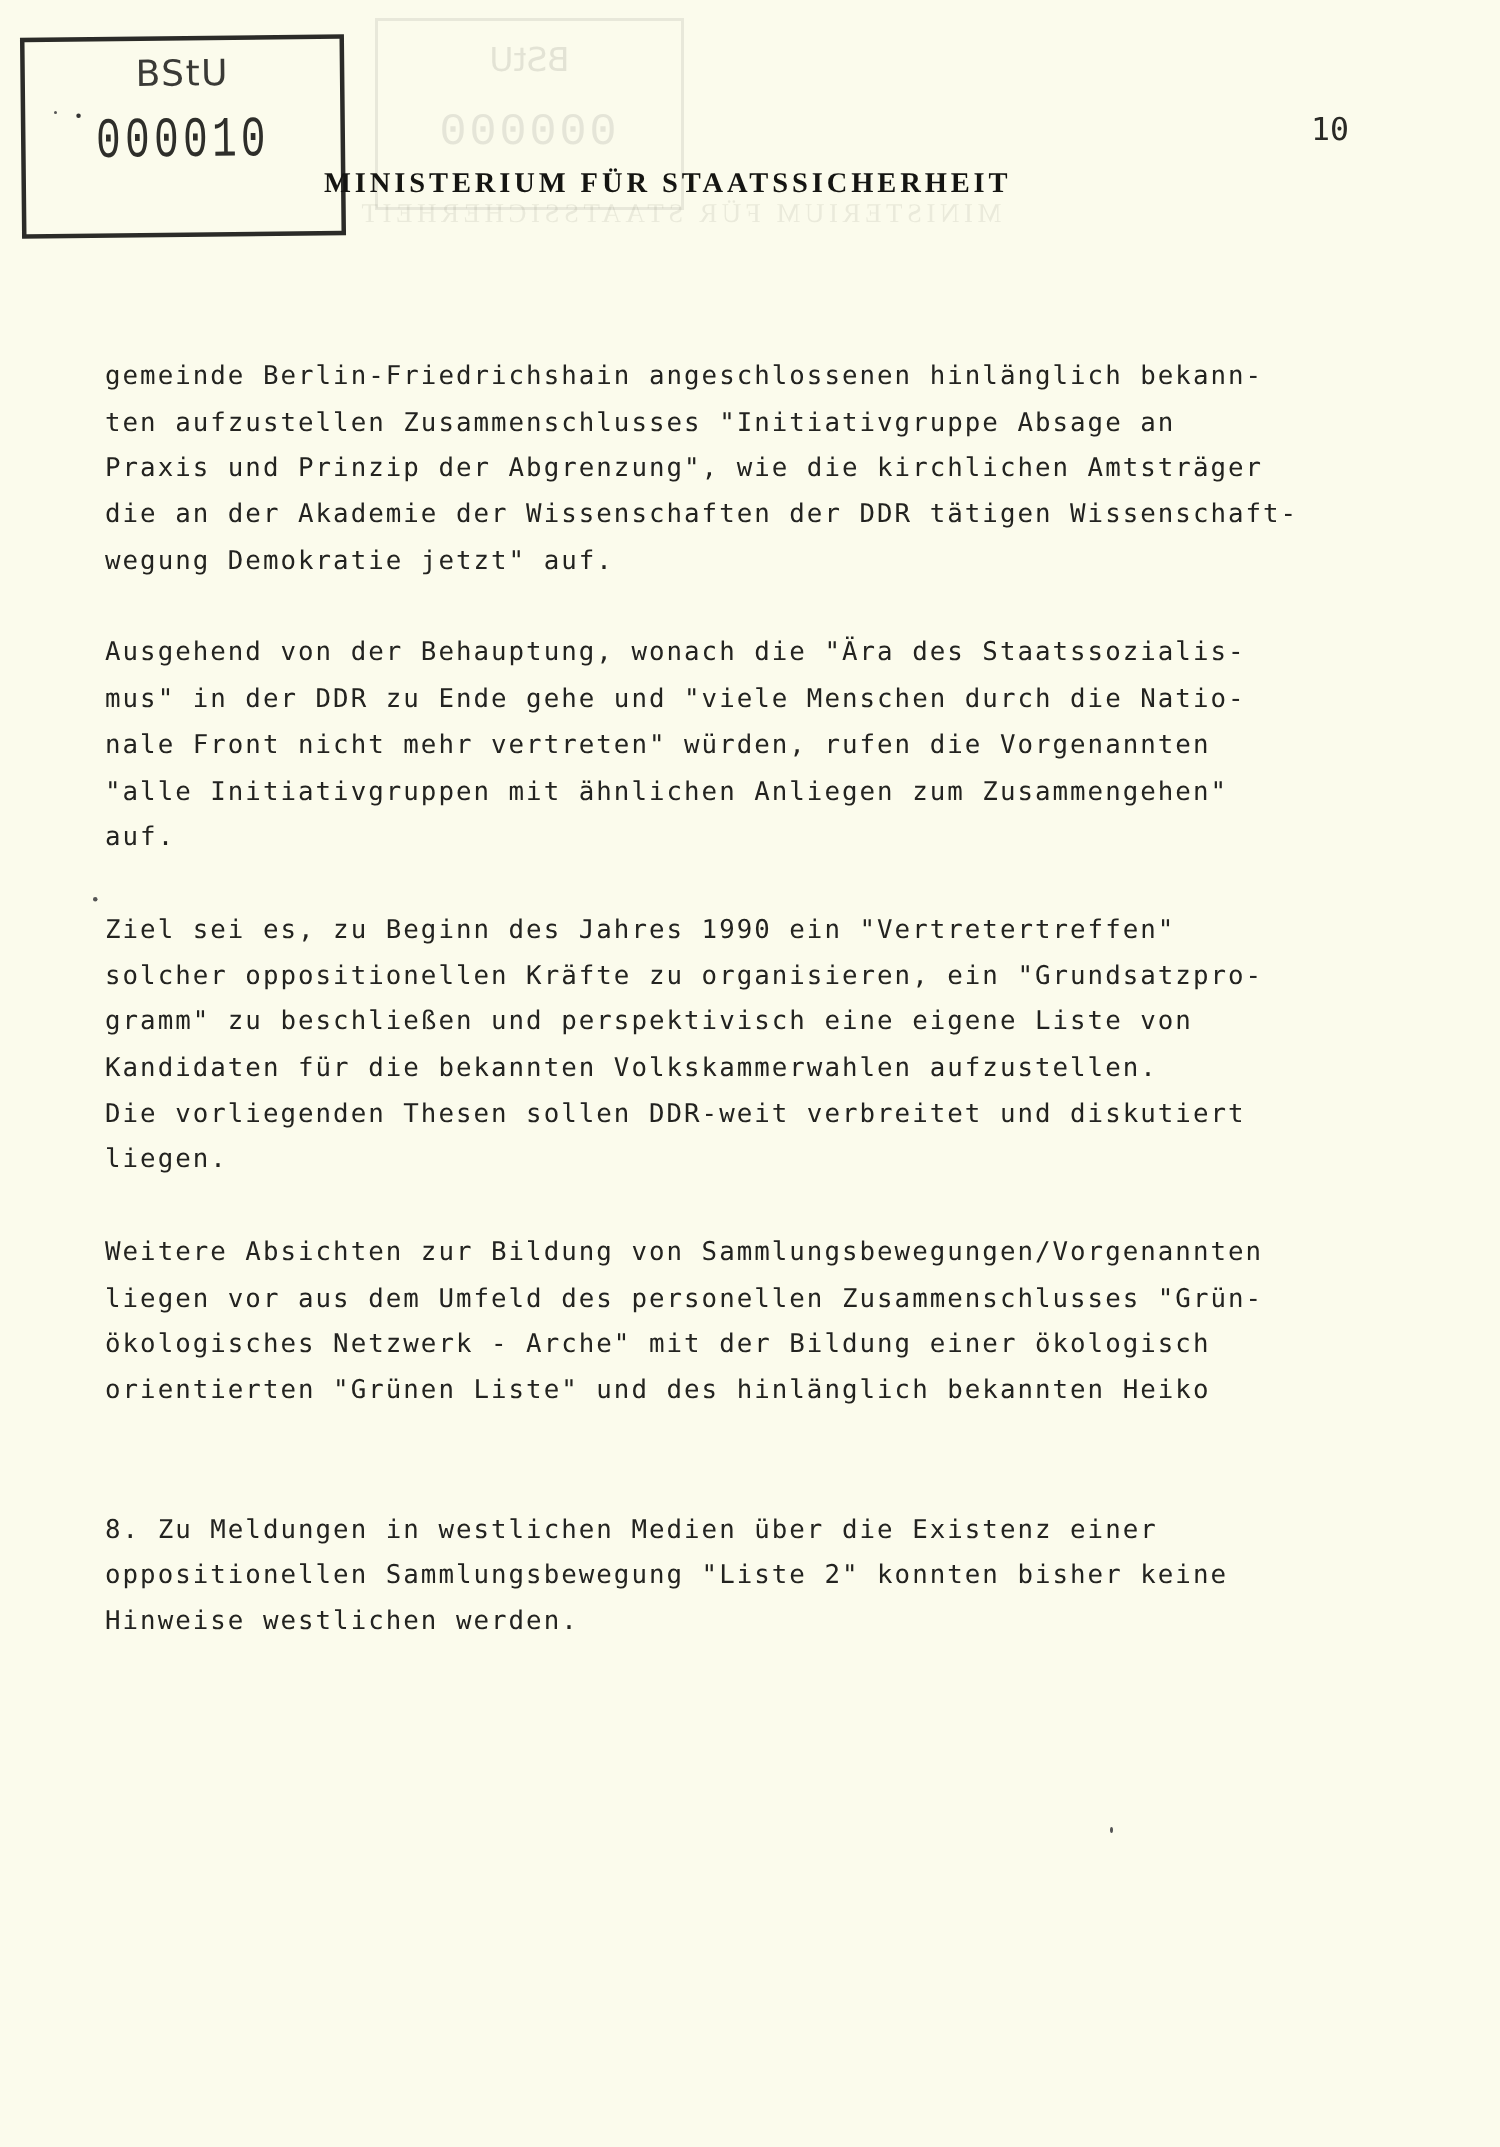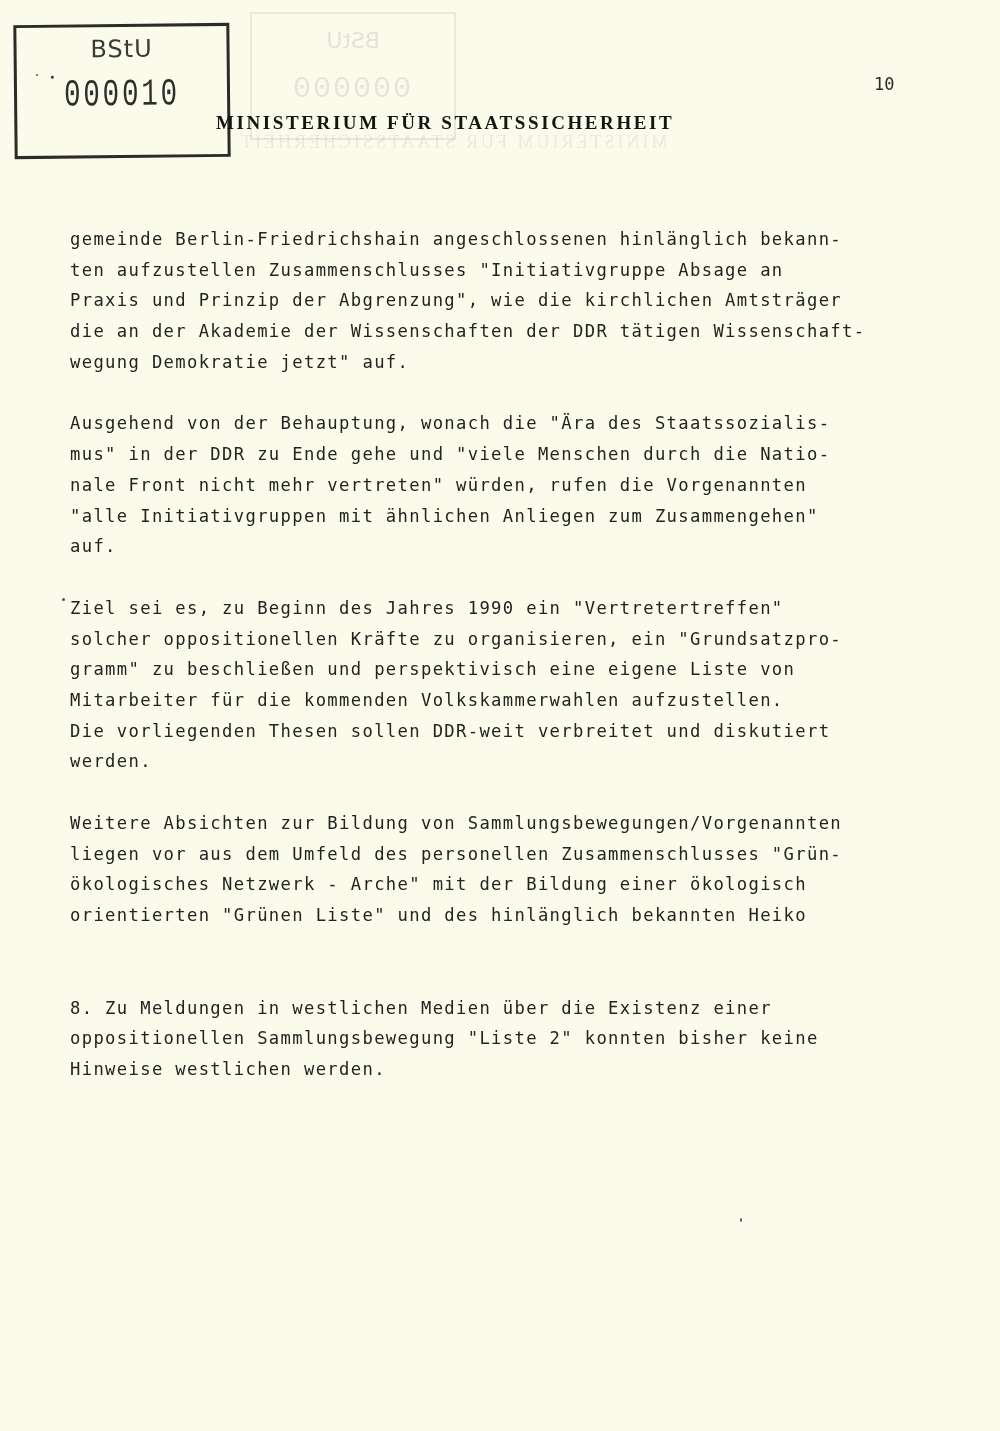--- a/index.html
+++ b/index.html
@@ -111,28 +111,28 @@
       font-size: 19px;
       letter-spacing: 2.6px;
       color: #151512;
       white-space: nowrap;
     }
     .page-number {
       position: absolute;
       left: 874px;
       top: 74px;
       font-family: "DejaVu Sans Mono", monospace;
-      font-size: 17px;
+      font-size: 21px;
       color: #2a2a26;
     }
     
     .body-text {
       position: absolute;
       left: 70px;
-      top: 224px;
+      top: 236px;
       width: 900px;
       font-family: "DejaVu Sans Mono", monospace;
       font-size: 17.2px;
       letter-spacing: 1.35px;
       color: #232320;
     }
     .para {
       margin: 0;
     }
     .line {
@@ -188,23 +188,23 @@
       <span class="line">mus" in der DDR zu Ende gehe und "viele Menschen durch die Natio-</span>
       <span class="line">nale Front nicht mehr vertreten" würden, rufen die Vorgenannten</span>
       <span class="line">"alle Initiativgruppen mit ähnlichen Anliegen zum Zusammengehen"</span>
       <span class="line">auf.</span>
     </div>
     <span class="gap"></span>
     <div class="para">
       <span class="line">Ziel sei es, zu Beginn des Jahres 1990 ein "Vertretertreffen"</span>
       <span class="line">solcher oppositionellen Kräfte zu organisieren, ein "Grundsatzpro-</span>
       <span class="line">gramm" zu beschließen und perspektivisch eine eigene Liste von</span>
-      <span class="line">Mitarbeiter für die kommenden Volkskammerwahlen aufzustellen.</span>
+      <span class="line">Kandidaten für die bekannten Volkskammerwahlen aufzustellen.</span>
       <span class="line">Die vorliegenden Thesen sollen DDR-weit verbreitet und diskutiert</span>
-      <span class="line">werden.</span>
+      <span class="line">liegen.</span>
     </div>
     <span class="gap"></span>
     <div class="para">
       <span class="line">Weitere Absichten zur Bildung von Sammlungsbewegungen/Vorgenannten</span>
       <span class="line">liegen vor aus dem Umfeld des personellen Zusammenschlusses "Grün-</span>
       <span class="line">ökologisches Netzwerk - Arche" mit der Bildung einer ökologisch</span>
       <span class="line">orientierten "Grünen Liste" und des hinlänglich bekannten Heiko</span>
     </div>
     <span class="gap" style="height:62px"></span>
     <div class="para">

